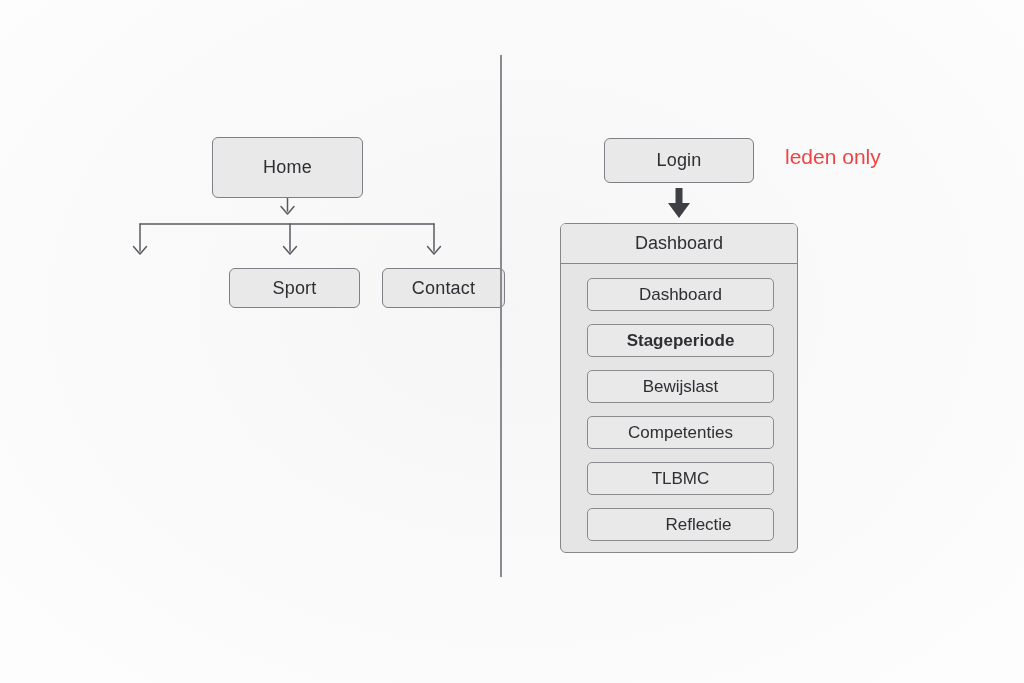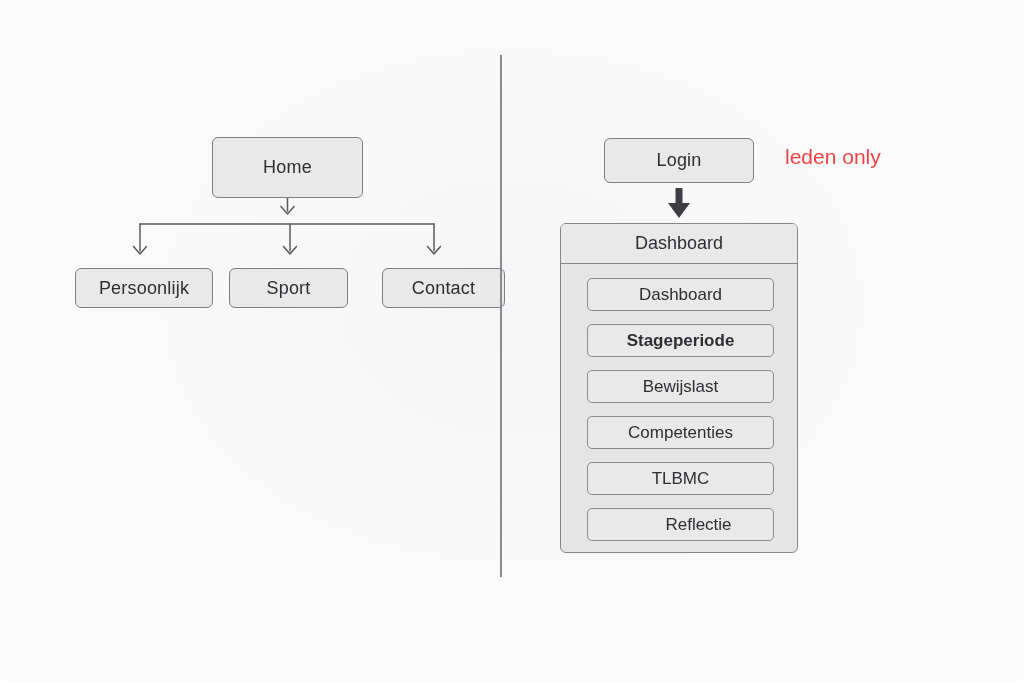--- a/index.html
+++ b/index.html
@@ -22,21 +22,21 @@
     align-items: center;
     justify-content: center;
     font-size: 18px;
     color: #2e2e33;
     letter-spacing: 0.2px;
   }
 
   #home-node     { left: 212px; top: 137px; width: 151px; height: 61px; }
   #login-node    { left: 604px; top: 138px; width: 150px; height: 45px; }
   #persoonlijk-node { left: 75px;  top: 268px; width: 138px; height: 40px; }
-  #sport-node       { left: 229px; top: 268px; width: 119px; height: 40px; }
+  #sport-node       { left: 229px; top: 268px; width: 131px; height: 40px; }
   #contact-node     { left: 382px; top: 268px; width: 123px; height: 40px; }
 
   .annotation {
     position: absolute;
     left: 777px; top: 145px;
     font-size: 21px;
     color: #ef4444;
     margin-left: 8px;
   }
 
@@ -145,23 +145,20 @@
     </g>
     <g>
       <line class="chev" x1="679" y1="496" x2="679" y2="503"></line>
       <polyline class="chev" points="671.5,499 679,505.5 686.5,499"></polyline>
     </g>
   </svg>
 
   <div class="node" id="home-node">
     <span>Home</span>
   </div>
-  <div class="node" id="persoonlijk-node">
-    <span>Persoonlijk</span>
-  </div>
   <div class="node" id="sport-node">
     <span>Sport</span>
   </div>
   <div class="node" id="contact-node">
     <span>Contact</span>
   </div>
 
   <div class="divider"></div>
 
   <div class="node" id="login-node">

